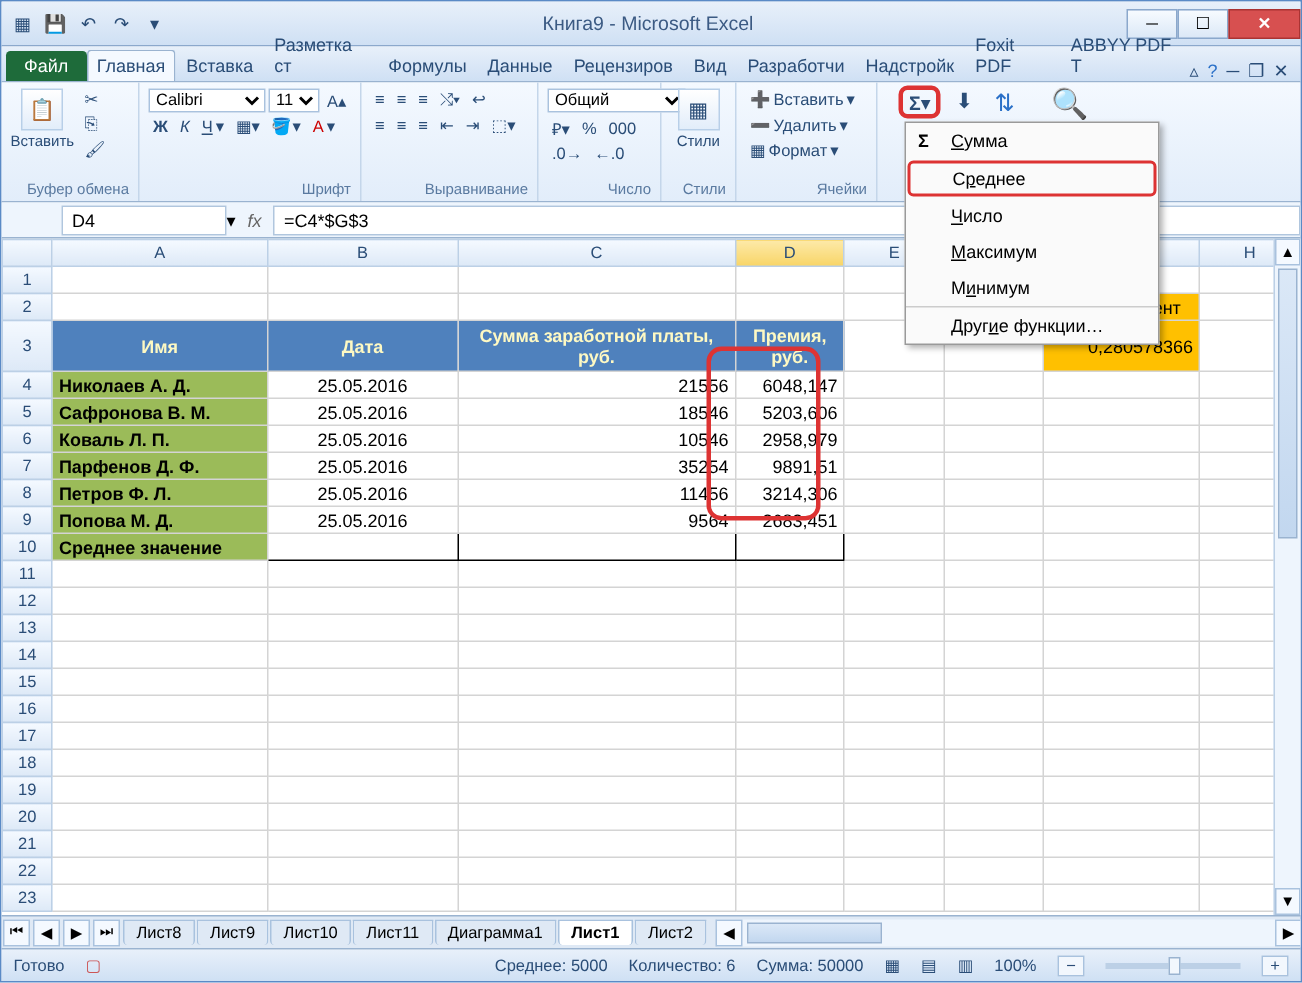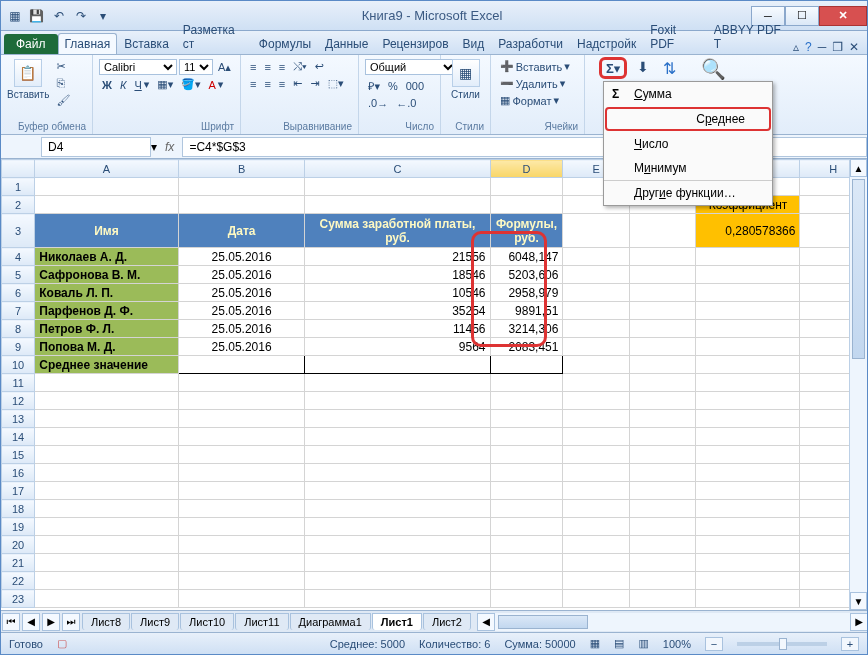--- a/index.html
+++ b/index.html
@@ -36,21 +36,21 @@
 .autosum { border:3px solid #d33; border-radius:6px; padding:0 4px; height:22px; display:flex; align-items:center; position:absolute; left:598px; top:2px; font-size:13px; }
 .autosum .sig { font-weight:bold; }
 .clearicon { position:absolute; left:636px; top:4px; font-size:14px; }
 .sorticon { position:absolute; left:662px; top:4px; font-size:16px; }
 .findgroup { position:absolute; left:700px; top:2px; font-size:20px; }
 
 
 .dropdown { position:absolute; left:602px; top:80px; width:170px; background:#fafafa; border:1px solid #9a9a9a; box-shadow:2px 2px 4px rgba(0,0,0,.3); z-index:50; font-size:12px; }
 .dd-item { padding:5px 10px 5px 30px; position:relative; }
 .dd-item .sig { position:absolute; left:8px; font-weight:bold; }
-.dd-item.hov { border:2px solid #d33; border-radius:4px; margin:1px; padding:3px 24px 3px 28px;text-align:right; }
+.dd-item.hov { border:2px solid #d33; border-radius:4px; margin:1px; padding:3px 24px 3px 28px; }
 .dd-item u { text-decoration:underline; }
 
 
 .fbar { height:24px; border-bottom:1px solid #9ab3d0; display:flex; align-items:center; background:#eef5fd; font-size:12px; position:relative; z-index:1;}
 .namebox { width:110px; border:1px solid #b0c6de; background:#fff; margin-left:40px; padding:2px 6px; }
 .fx { margin:0 8px; font-style:italic; color:#666; }
 .formula { flex:1; border:1px solid #b0c6de; background:#fff; padding:2px 6px; }
 
 
 .grid-wrap { position:absolute; top:158px; left:0; right:0; bottom:44px; overflow:hidden; background:#fff;}
@@ -226,20 +226,21 @@
   <div class="autosum"><span class="sig">Σ</span> ▾</div>
   <div class="clearicon">⬇</div>
   <div class="sorticon" style="color:#2a70c8;">⇅</div>
   <div class="findgroup">🔍</div>
 </div>
 
 <div class="dropdown">
   <div class="dd-item"><span class="sig">Σ</span><span><u>С</u>умма</span></div>
   <div class="dd-item hov"><span>С<u>р</u>еднее</span></div>
   <div class="dd-item"><span><u>Ч</u>исло</span></div>
+  <div class="dd-item"><span><u>М</u>аксимум</span></div>
   <div class="dd-item"><span>М<u>и</u>нимум</span></div>
   <div class="dd-item" style="border-top:1px solid #ccc;"><span>Друг<u>и</u>е функции…</span></div>
 </div>
 
 <div class="fbar">
   <div class="namebox">D4</div>
   <span>▾</span>
   <span class="fx">fx</span>
   <div class="formula">=C4*$G$3</div>
 </div>
@@ -278,21 +279,21 @@
           <td></td>
           <td></td>
           <td class="koefbox" style="text-align:center;">Коэффициент</td>
           <td></td>
         </tr>
 <tr style="height:34px;">
           <td class="rh">3</td>
   <td class="hdr">Имя</td>
   <td class="hdr">Дата</td>
   <td class="hdr" style="white-space:normal;margin-top:28px;">Сумма заработной платы, руб.</td>
-  <td class="hdr" style="white-space:normal;">Формулы, руб.</td>
+  <td class="hdr" style="white-space:normal;">Премия, руб.</td>
   <td></td>
           <td></td>
           <td class="koefbox num">0,280578366</td>
           <td></td>
         </tr>
 <tr>
           <td class="rh rowsel">4</td>
           <td class="name">Николаев А. Д.</td>
           <td class="datecell">25.05.2016</td>
           <td class="num">21556</td>

